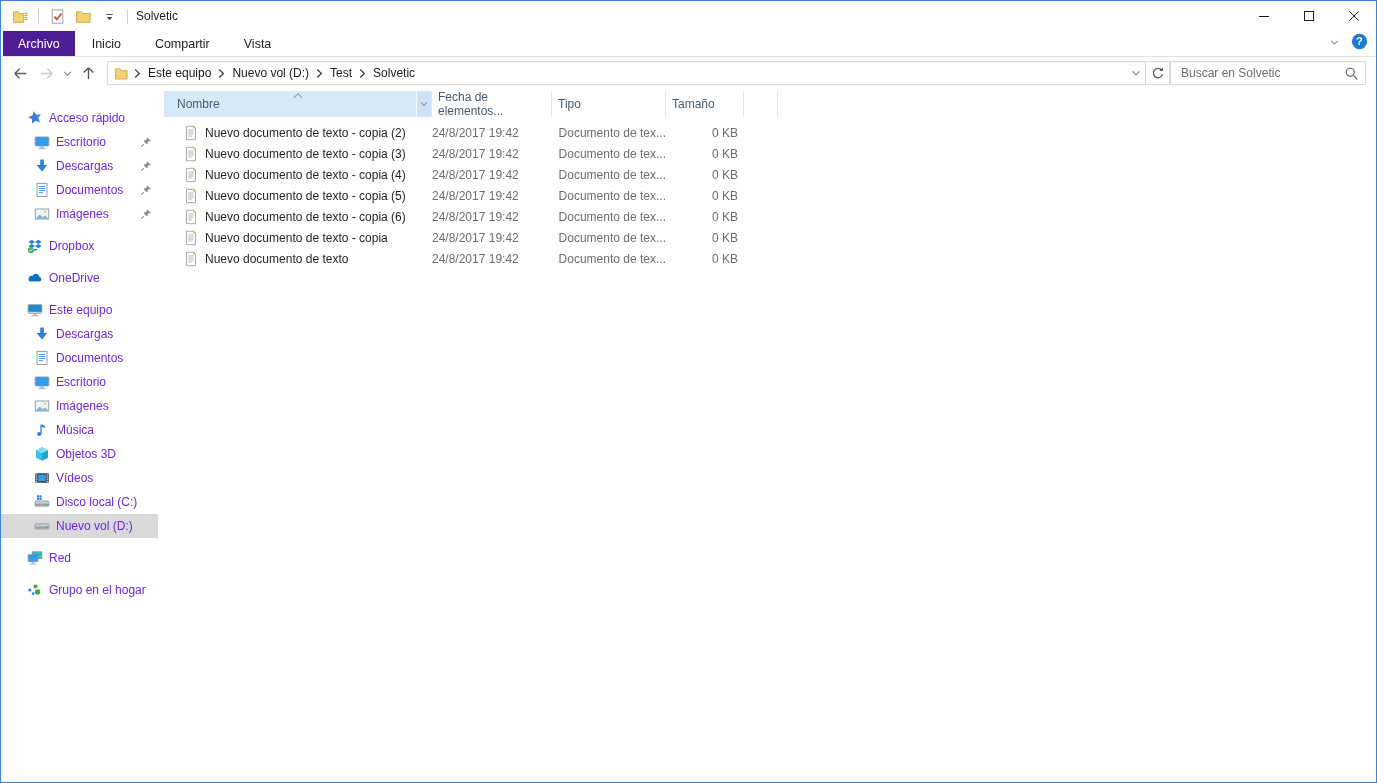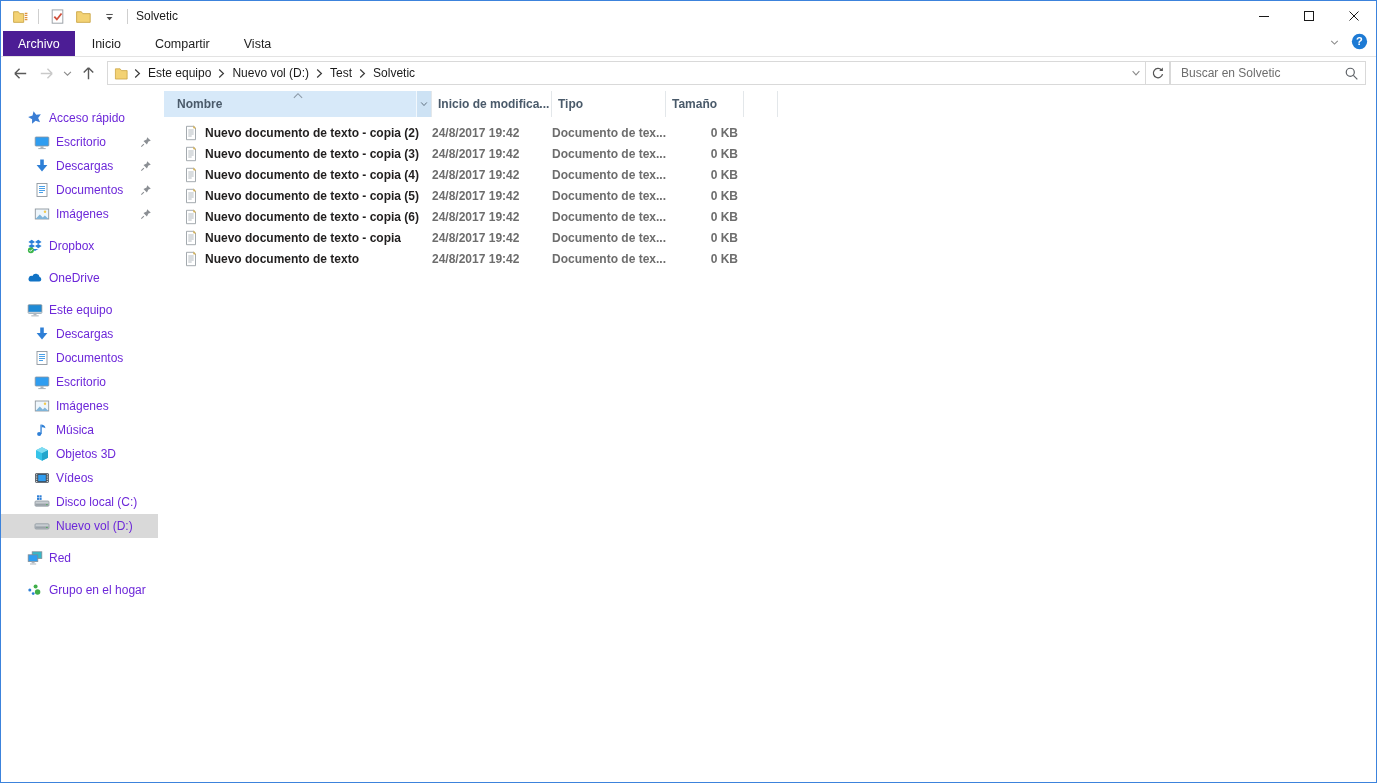--- a/index.html
+++ b/index.html
@@ -41,36 +41,36 @@
   .sidebar { width: 157px; flex: none; padding-top: 17px; overflow: hidden; }
   .sb-group { margin-bottom: 8px; }
   .sb-item { height: 24px; display: flex; align-items: center; position: relative; font-size: 12px; color: #6d28d9; }
   .sb-item.lv0 { padding-left: 26px; }
   .sb-item.lv1 { padding-left: 33px; }
   .sb-item.selected { background: #d9d9d9; }
   .sb-icon { width: 16px; height: 16px; flex: none; margin-right: 6px; display: flex; align-items: center; justify-content: center; }
   .sb-label { white-space: nowrap; }
   .sb-pin { position: absolute; right: 6px; width: 12px; height: 12px; display: flex; align-items: center; }
   
-  .content { flex: 1; display: flex; flex-direction: column; padding: 2px 0 0 6px; overflow: hidden; font-weight: bold; }
+  .content { flex: 1; display: flex; flex-direction: column; padding: 2px 0 0 6px; overflow: hidden; }
   .hdr-row { display: flex; height: 26px; flex: none; font-size: 12px; color: #4a5a6a; position: relative; }
   .hdr-cell { display: flex; align-items: center; border-right: 1px solid #e3e7ea; padding-left: 6px; position: relative; }
   .hdr-cell.c-name { width: 268px; background: #d7e9f9; padding-left: 13px; }
   .hdr-cell.c-name .filter-chev { position: absolute; right: 0; top: 0; bottom: 0; width: 15px; background: #cde2f4; border-left: 1px solid #f2f8fd; display: flex; align-items: center; justify-content: center; }
   .sort-caret { position: absolute; left: 50%; top: -2px; transform: translateX(-50%); }
   .hdr-cell.c-date { width: 120px; }
   .hdr-cell.c-type { width: 114px; }
   .hdr-cell.c-size { width: 78px; }
   .hdr-cell.c-extra { width: 34px; }
   .rows { flex: 1; overflow: hidden; padding-top: 5px; }
   .frow { display: flex; height: 21px; align-items: center; font-size: 12px; }
   .fc-name { width: 268px; display: flex; align-items: center; padding-left: 19px; color: #211f1f; overflow: hidden; white-space: nowrap; }
   .fc-name .ficon { width: 16px; height: 16px; flex: none; margin-right: 6px; }
   .fc-date { width: 120px; color: #6d6d6d; white-space: nowrap; }
-  .fc-type { width: 114px; color: #6d6d6d; white-space: nowrap; }
+  .fc-type { width: 114px; color: #6d6d6d; white-space: nowrap; text-align: right; }
   .fc-size { width: 78px; color: #6d6d6d; text-align: right; padding-right: 6px; white-space: nowrap; }
   
   .statusbar { height: 23px; flex: none; border-top: 1px solid #eaeaea; display: flex; align-items: center; padding: 0 4px 0 10px; position: relative; }
   .status-text { font-size: 11.5px; color: #3c3c3c; }
   .view-btns { margin-left: auto; display: flex; gap: 2px; }
   .view-btn { width: 20px; height: 18px; display: flex; align-items: center; justify-content: center; }
   .view-btn.selected { border: 1px solid #4a90d9; background: #eaf4fd; }
 </style>
 </head>
 <body>
@@ -466,21 +466,21 @@
                 <path d="M1.5 6l4.5-4.5L10.5 6" stroke="#8b98a6" stroke-width="1.2" fill="none"></path>
               </svg></span>
           <span>Nombre</span>
           <span class="filter-chev">
               <svg width="10" height="10" viewBox="0 0 16 16">
                 <path d="M3.5 5.5l4.5 5 4.5-5" stroke="#5b6b7a" stroke-width="1.5" fill="none"></path>
               </svg>
             </span>
         </div>
         <div class="hdr-cell c-date">
-            <span>Inicio de modifica...</span>
+            <span>Fecha de elementos...</span>
           </div>
         <div class="hdr-cell c-type">
             <span>Tipo</span>
           </div>
         <div class="hdr-cell c-size">
             <span>Tamaño</span>
           </div>
         <div class="hdr-cell c-extra"></div>
       </div>
       <div class="rows" id="rows-host">

